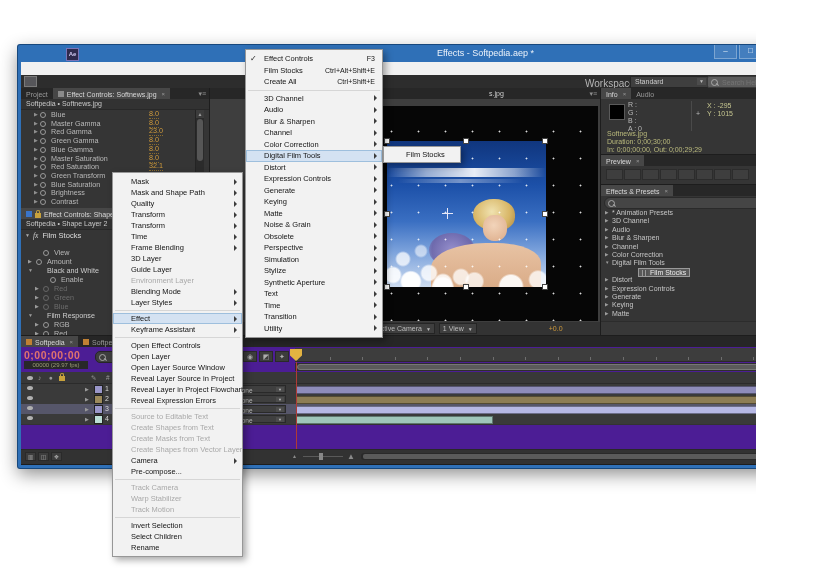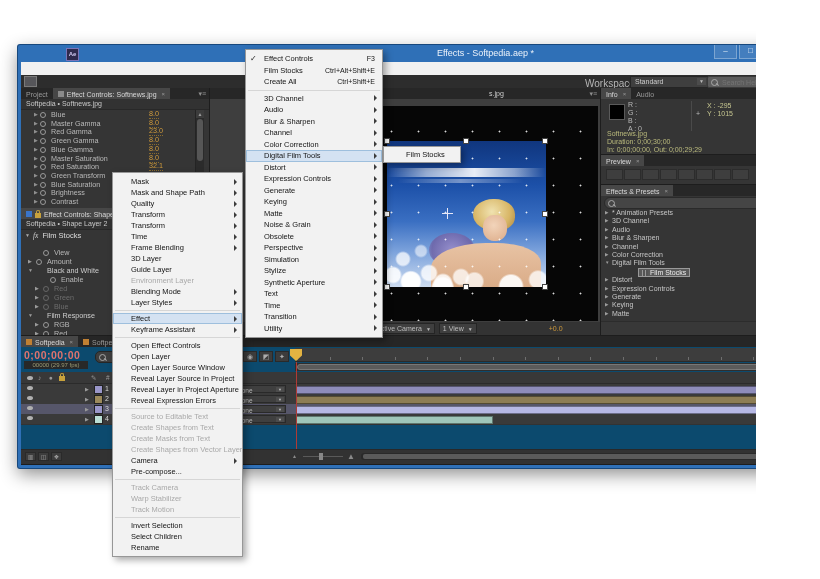--- a/index.html
+++ b/index.html
@@ -110,21 +110,21 @@
   .idiv{position:absolute;left:90px;top:13px;width:1px;height:30px;background:#4a4a4a}
   .pbtn{width:17px;height:11px;background:#3e3e3e;border:1px solid #2c2c2c;color:#c3c3c3;font-size:6px;text-align:center;line-height:11px;margin-right:1px;box-sizing:border-box;white-space:nowrap}
   .fsearch{position:absolute;left:3px;top:12px;width:182px;height:10px;background:#454545;border:1px solid #2a2a2a;border-radius:6px;display:flex;align-items:center}
   .fxitem{height:8.4px;font-size:7px;color:#c6c6c6;line-height:8.4px;white-space:nowrap;padding-left:4px}
   .fxitem .tri{display:inline-block;width:7px;color:#9c9c9c;font-size:4.5px;vertical-align:1px}
   .fxitem.sel{padding-left:30px}
   .fxitem.sel .boxed{background:#5a5a5a;border:1px solid #9a9a9a;color:#ececec;padding:0 3px;display:inline-block;line-height:7px}
   .filmico{display:inline-block;width:6px;height:6px;background:#888;margin-right:2px;vertical-align:-1px;
            background:repeating-linear-gradient(90deg,#999 0 1px,#555 1px 3px)}
   
-  .tl{background:#0c4a6e}
+  .tl{background:#4c1d95}
   .tltabs{height:11px;background:#262626;display:flex;align-items:flex-end}
   .tc{position:absolute;left:3px;top:13px;font-size:10.5px;font-weight:bold;color:#e0736d;letter-spacing:.5px}
   .fpsbox{position:absolute;left:3px;top:25px;width:64px;height:8px;background:#282828;color:#9c9c74;font-size:6px;line-height:8px;text-align:center}
   .tsearch{position:absolute;left:74px;top:15px;width:74px;height:10px;background:#3e3e3e;border:1px solid #262626;border-radius:5px;display:flex;align-items:center}
   .tlico{position:absolute;top:15px;width:14px;height:11px;background:#3c3c3c;border:1px solid #2a2a2a;color:#adadad;font-size:7px;text-align:center;line-height:10px;box-sizing:border-box}
   .ruler{position:absolute;left:274px;top:12px;width:493px;height:14px;background:#3d3d3d;border-bottom:1px solid #2a2a2a;display:flex;justify-content:space-between;padding:1px 2px 0 2px;box-sizing:border-box}
   .rlab{font-size:6px;color:#9c9c9c;position:relative}
   .rlab::after{content:"";position:absolute;left:50%;top:8px;width:1px;height:3px;background:#6e6e6e}
   .warea{position:absolute;left:274px;top:27px;width:493px;height:8px;background:#2e2e2e}
   .warea .wbar{position:absolute;left:2px;right:2px;top:1px;height:6px;background:#5b5b5b;border-radius:3px;border:1px solid #777;box-sizing:border-box}
@@ -689,21 +689,21 @@
       <div class="mi">
         <span class="inner-label">Open Layer</span><span class="sc"></span>
       </div>
       <div class="mi">
         <span class="inner-label">Open Layer Source Window</span><span class="sc"></span>
       </div>
       <div class="mi">
         <span class="inner-label">Reveal Layer Source in Project</span><span class="sc"></span>
       </div>
       <div class="mi">
-        <span class="inner-label">Reveal Layer in Project Aperture</span><span class="sc"></span>
+        <span class="inner-label">Reveal Layer in Project Flowchart</span><span class="sc"></span>
       </div>
       <div class="mi">
         <span class="inner-label">Reveal Expression Errors</span><span class="sc"></span>
       </div>
       <div class="msep"></div>
       <div class="mi dis">
         <span class="inner-label">Source to Editable Text</span><span class="sc"></span>
       </div>
       <div class="mi dis">
         <span class="inner-label">Create Shapes from Text</span><span class="sc"></span>

